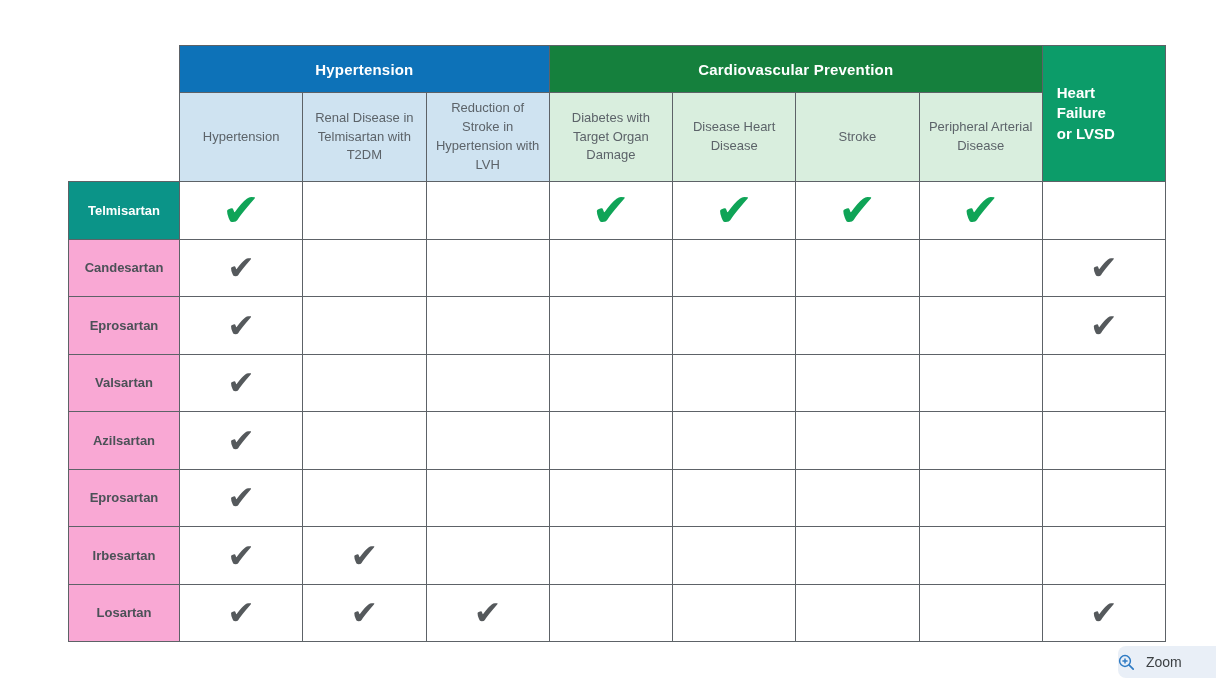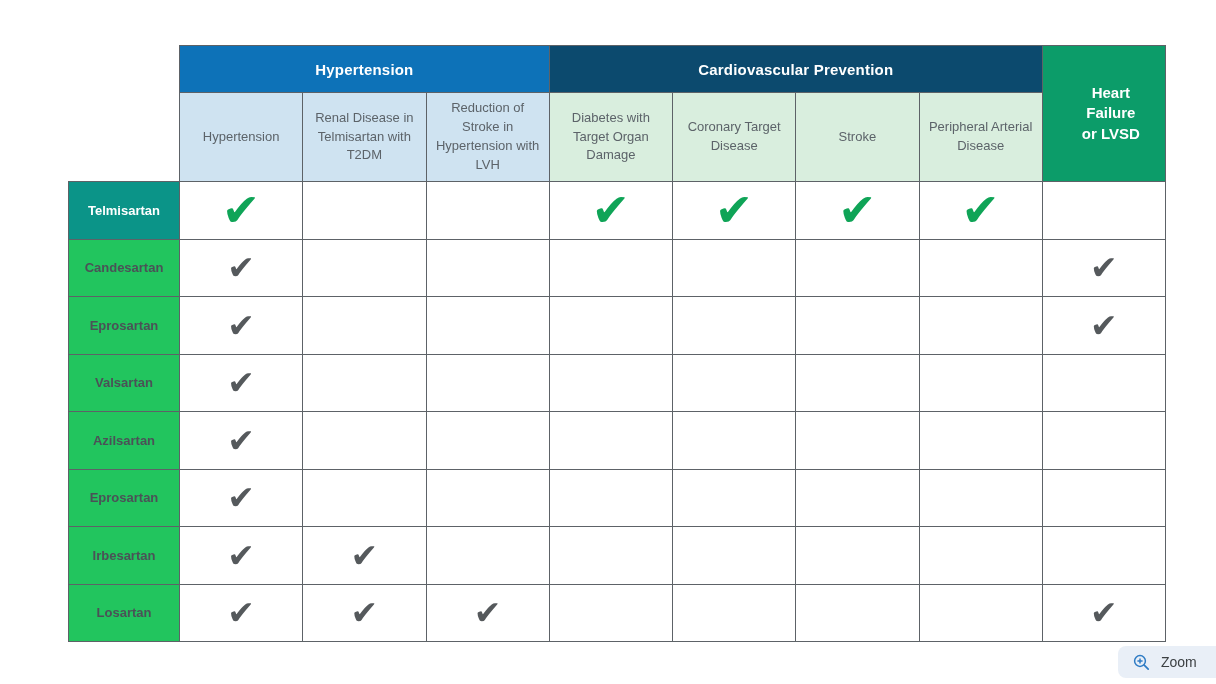--- a/index.html
+++ b/index.html
@@ -26,55 +26,55 @@
 
   th, td { border:1px solid #5d6267; padding:0; box-sizing:border-box; }
 
   td.corner { border:none; background:#ffffff; }
 
   .hdr {
     color:#ffffff; font-weight:700; font-size:15px;
     text-align:center; vertical-align:middle; letter-spacing:.2px;
   }
   .hdr-blue  { background:#0d72b8; }
-  .hdr-green { background:#0c4a6e; }
+  .hdr-green { background:#15803d; }
   .hdr-hf {
     background:#0c9c69; color:#fff; font-weight:700; font-size:15px;
-    text-align:center; vertical-align:middle;
+    text-align:left; vertical-align:middle;
     padding-left:14px; line-height:1.35;
   }
   .hdr-hf span { display:block; }
 
   .sub {
     font-weight:400; font-size:13px; color:#5c6369;
     text-align:center; vertical-align:middle;
     line-height:1.45; padding:4px 8px;
   }
   .sub-blue  { background:#cfe3f1; }
   .sub-green { background:#d9eede; }
 
   th.row-label {
-    background:#22c55e; color:#4b5157;
+    background:#f9a8d4; color:#4b5157;
     font-size:13px; font-weight:700; text-align:center; vertical-align:middle;
   }
   th.row-label.highlight { background:#0b9488; color:#ffffff; }
 
   td.check-cell { background:#ffffff; text-align:center; vertical-align:middle; }
   .check { display:inline-block; line-height:1; }
   .check.green { color:#0fa457; font-size:46px; }
   .check.gray  { color:#55595c; font-size:33px; }
 
   
   .zoom-pill {
     position:absolute; left:1118px; top:646px;
     width:98px; height:32px;
     background:#e9eff7;
     border-radius:8px 0 0 8px;
     display:flex; align-items:center; gap:11px;
-    padding-left:15px; box-sizing:border-box;
+    box-sizing:border-box;
     cursor:pointer;
   }
   .zoom-label { font-size:14px; color:#3c4043; }
   .zoom-icon { display:block; }
 </style>
 </head>
 <body>
 
 <table class="cmp">
   <colgroup>
@@ -97,21 +97,21 @@
         <span>Heart</span>
         <span>Failure</span>
         <span>or LVSD</span>
       </th>
     </tr>
     <tr class="sub-row">
       <th class="sub sub-blue">Hypertension</th>
       <th class="sub sub-blue">Renal Disease in Telmisartan with T2DM</th>
       <th class="sub sub-blue">Reduction of Stroke in Hypertension with LVH</th>
       <th class="sub sub-green">Diabetes with Target Organ Damage</th>
-      <th class="sub sub-green">Coronary Target Disease</th>
+      <th class="sub sub-green">Disease Heart Disease</th>
       <th class="sub sub-green">Stroke</th>
       <th class="sub sub-green">Peripheral Arterial Disease</th>
     </tr>
   </thead>
   <tbody>
       <tr>
         <th class="row-label highlight">Telmisartan</th>
         <td class="check-cell"><span class="check green">✔</span></td>
         <td class="check-cell"></td>
         <td class="check-cell"></td>

